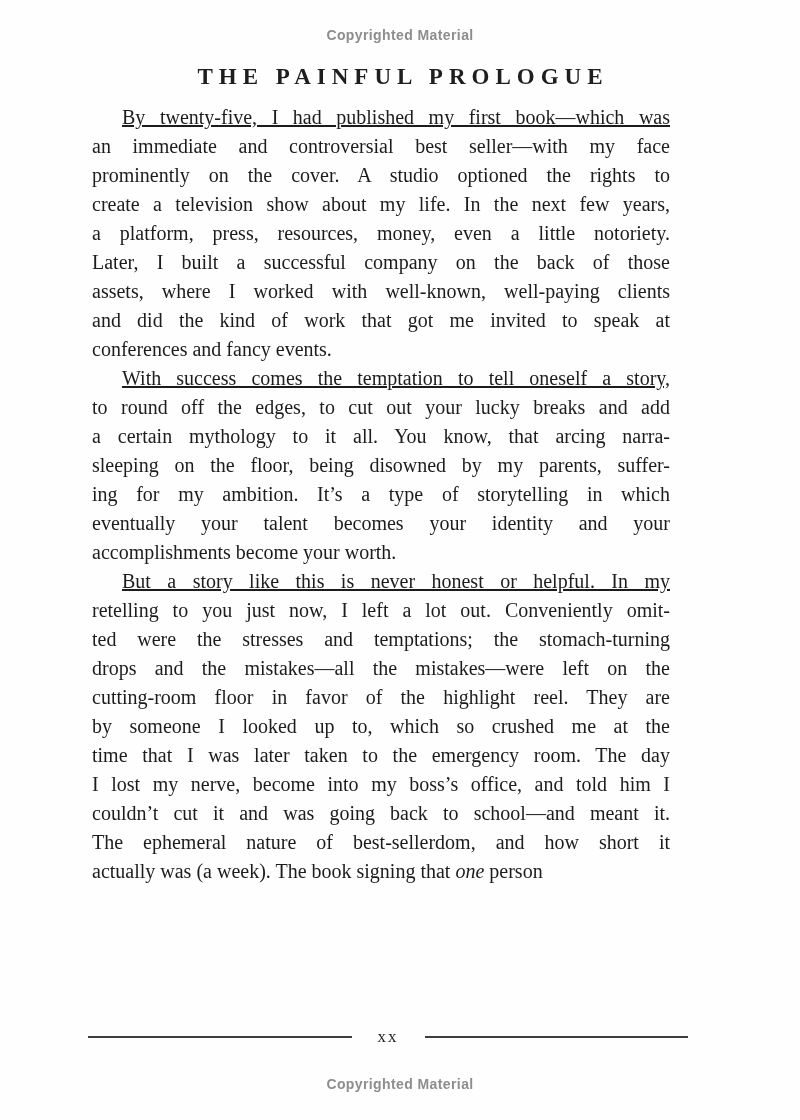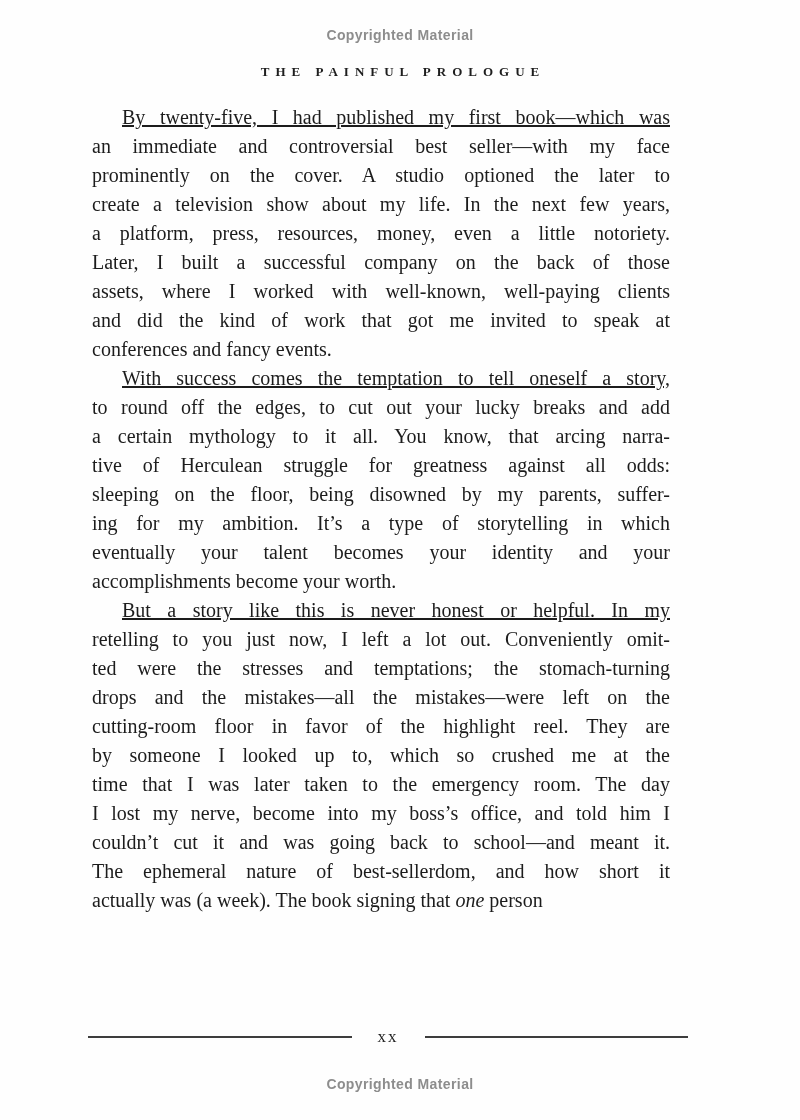--- a/index.html
+++ b/index.html
@@ -31,21 +31,21 @@
   .copyright.bottom { top: 1076px; }
   .chapter-title {
     position: absolute;
     top: 64px;
     left: 0;
     width: 100%;
     margin: 0;
     text-align: center;
     font-family: "Liberation Serif", "DejaVu Serif", serif;
     font-weight: 600;
-    font-size: 13px;
+    font-size: 23px;
     letter-spacing: 6px;
     text-indent: 6px; 
     color: #1e1e1e;
   }
   .body-text {
     position: absolute;
     top: 103px;
     left: 92px;
     width: 578px;
   }
@@ -91,33 +91,32 @@
 <div class="page">
 
   <div class="copyright top">Copyrighted Material</div>
 
   <h1 class="chapter-title">THE PAINFUL PROLOGUE</h1>
 
   <div class="body-text">
       <div class="para">
         <div class="line first"><span>By twenty-five, I had published my first book—which was</span></div>
         <div class="line"><span>an immediate and controversial best seller—with my face</span></div>
-        <div class="line"><span>prominently on the cover. A studio optioned the later to</span></div>
+        <div class="line"><span>prominently on the cover. A studio optioned the rights to</span></div>
         <div class="line"><span>create a television show about my life. In the next few years,</span></div>
         <div class="line"><span>a platform, press, resources, money, even a little notoriety.</span></div>
         <div class="line"><span>Later, I built a successful company on the back of those</span></div>
         <div class="line"><span>assets, where I worked with well-known, well-paying clients</span></div>
         <div class="line"><span>and did the kind of work that got me invited to speak at</span></div>
         <div class="line last"><span>conferences and fancy events.</span></div>
       </div>
       <div class="para">
         <div class="line first"><span>With success comes the temptation to tell oneself a story,</span></div>
         <div class="line"><span>to round off the edges, to cut out your lucky breaks and add</span></div>
         <div class="line"><span>a certain mythology to it all. You know, that arcing narra-</span></div>
-        <div class="line"><span>tive of Herculean struggle for greatness against all odds:</span></div>
         <div class="line"><span>sleeping on the floor, being disowned by my parents, suffer-</span></div>
         <div class="line"><span>ing for my ambition. It’s a type of storytelling in which</span></div>
         <div class="line"><span>eventually your talent becomes your identity and your</span></div>
         <div class="line last"><span>accomplishments become your worth.</span></div>
       </div>
       <div class="para">
         <div class="line first"><span>But a story like this is never honest or helpful. In my</span></div>
         <div class="line"><span>retelling to you just now, I left a lot out. Conveniently omit-</span></div>
         <div class="line"><span>ted were the stresses and temptations; the stomach-turning</span></div>
         <div class="line"><span>drops and the mistakes—all the mistakes—were left on the</span></div>

